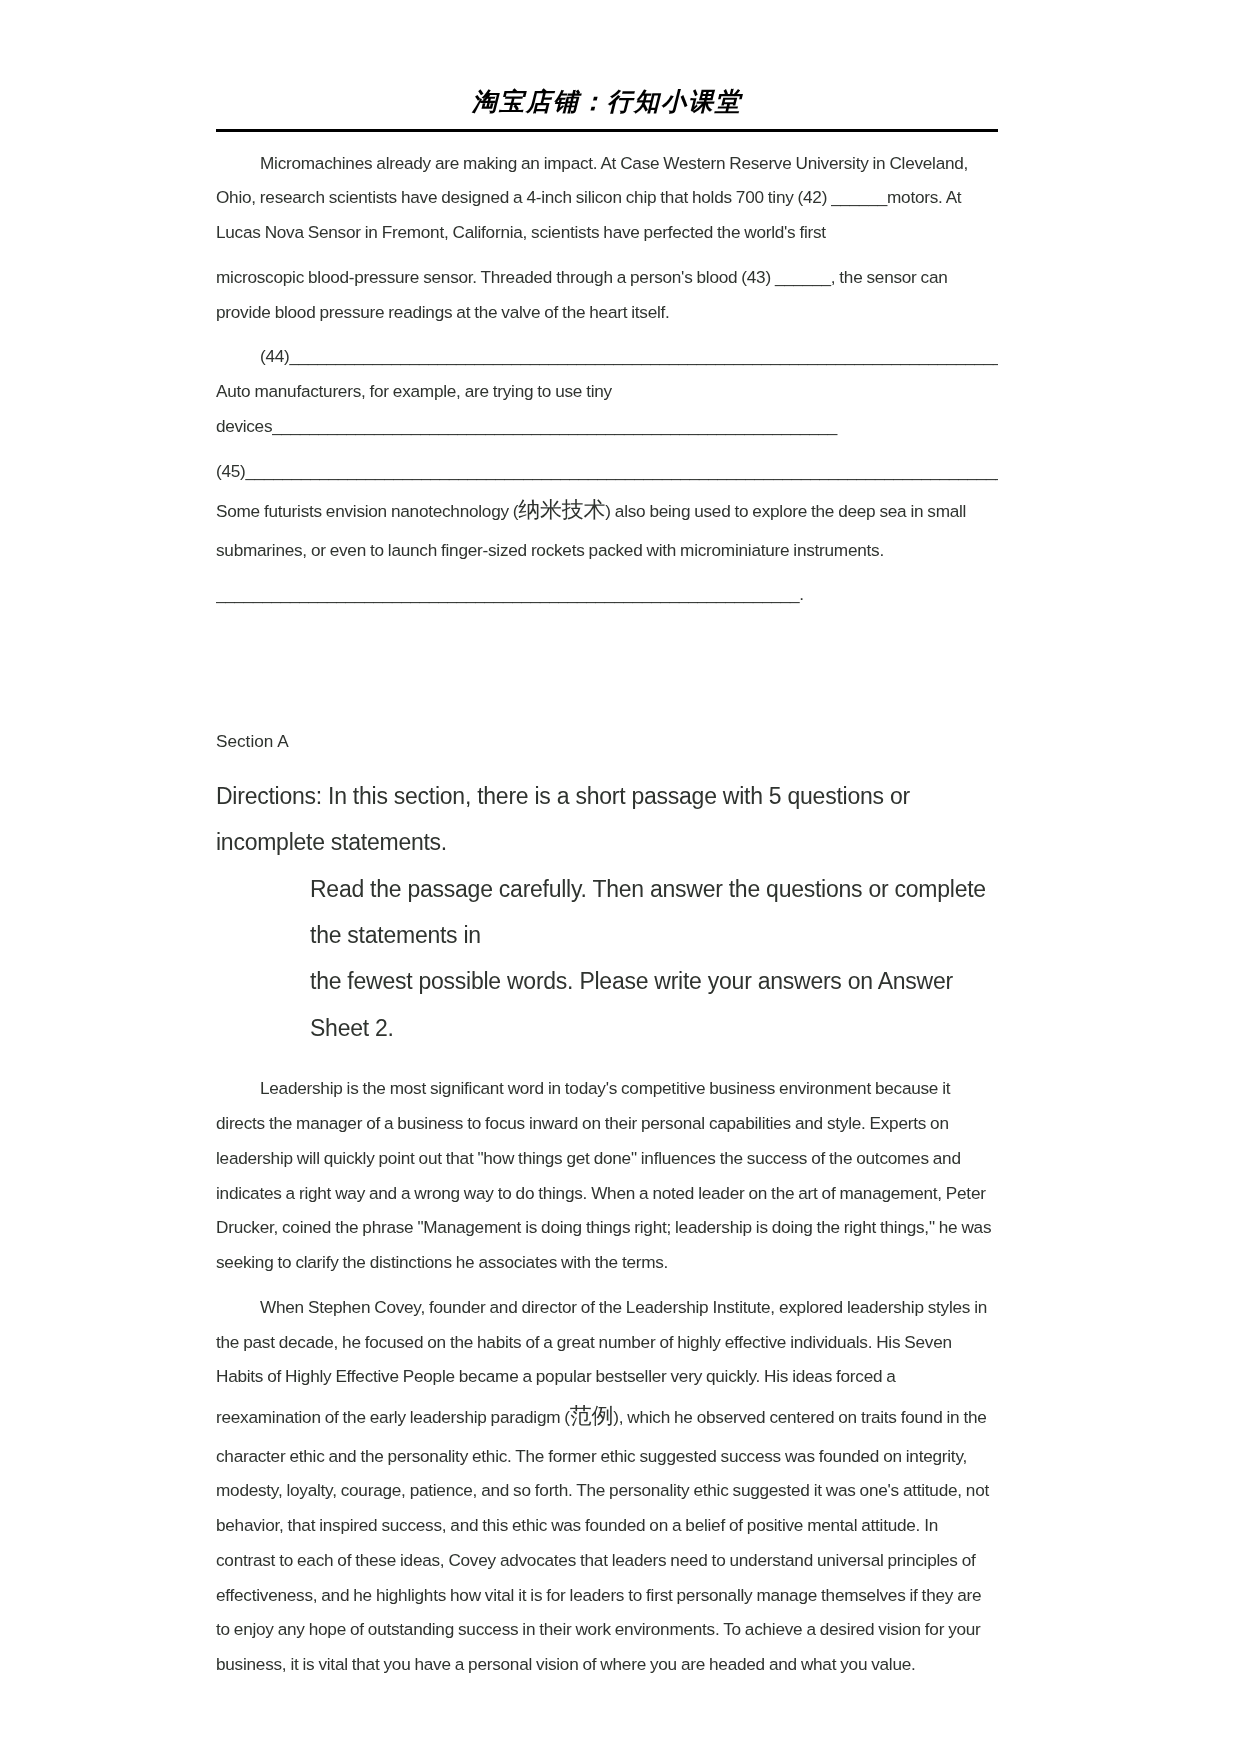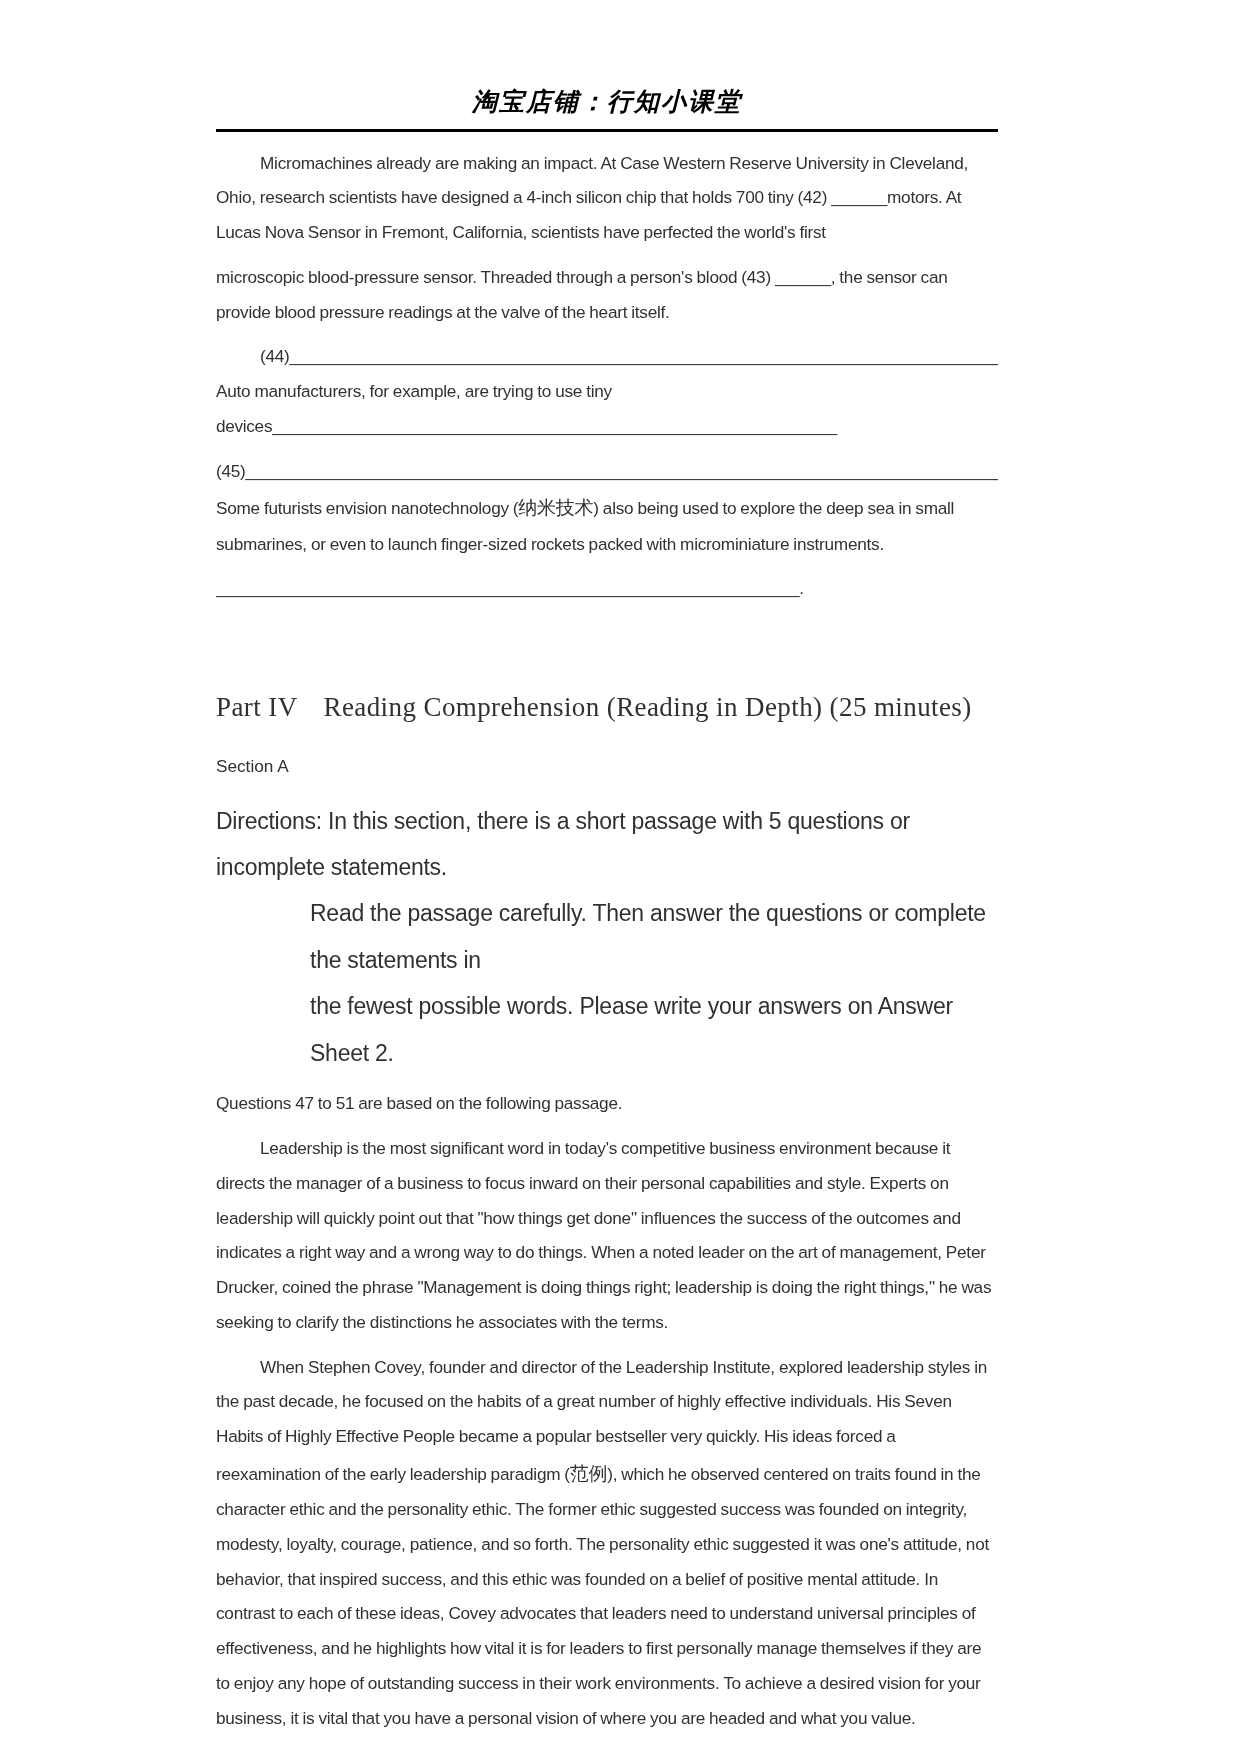--- a/index.html
+++ b/index.html
@@ -91,21 +91,21 @@
     margin: 0;
     letter-spacing: -0.25px;
   }
   .directions .dline2,
   .directions .dline3 { display: block; padding-left: 94px; }
   .gap-86 { height: 86px; }
   .gap-26 { height: 26px; }
   .gap-14 { height: 14px; }
   .gap-10 { height: 10px; }
 
-  .cjk { font-family: "DejaVu Sans", sans-serif; font-size: 19px; }
+  .cjk { font-family: "DejaVu Sans", sans-serif; font-size: 22px; }
 </style>
 </head>
 <body>
 
 <div class="page">
   <div class="content">
 
     <div class="shop-header">淘宝店铺：行知小课堂</div>
     <hr class="header-rule">
 
@@ -131,33 +131,31 @@
 
     <p class="para"><span>Some futurists envision nanotechnology (</span><span class="cjk">纳米技术</span><span>) also being used to explore the deep sea in small submarines, or even to launch finger-sized rockets packed with microminiature instruments.</span></p>
 
     <div class="gap-10"></div>
 
 
     <p class="blankline">_______________________________________________________________.</p>
 
     <div class="gap-86"></div>
 
-    <h1 class="part-heading"><span>Part IV</span><span class="gap"></span><span>Reading Comprehension (Reading in Depth)</span>&nbsp;<span>(25 minutes)</span></h1>
 
     <div class="gap-26"></div>
 
     <p class="section-label">Section A</p>
 
     <div class="gap-14"></div>
 
     <p class="directions"><span>Directions: In this section, there is a short passage with 5 questions or incomplete statements.</span><span class="dline2">Read the passage carefully. Then answer the questions or complete the statements in</span><span class="dline3">the fewest possible words. Please write your answers on Answer Sheet 2.</span></p>
 
     <div class="gap-10"></div>
 
-    <p class="para">Questions 47 to 51 are based on the following passage.</p>
 
     <div class="gap-10"></div>
 
     <p class="para indent">Leadership is the most significant word in today's competitive business environment because it directs the manager of a business to focus inward on their personal capabilities and style. Experts on leadership will quickly point out that "how things get done" influences the success of the outcomes and indicates a right way and a wrong way to do things. When a noted leader on the art of management, Peter Drucker, coined the phrase "Management is doing things right; leadership is doing the right things," he was seeking to clarify the distinctions he associates with the terms.</p>
 
     <div class="gap-10"></div>
 
     <p class="para indent"><span>When Stephen Covey, founder and director of the Leadership Institute, explored leadership styles in the past decade, he focused on the habits of a great number of highly effective individuals. His Seven Habits of Highly Effective People became a popular bestseller very quickly. His ideas forced a reexamination of the early leadership paradigm (</span><span class="cjk">范例</span><span>), which he observed centered on traits found in the character ethic and the personality ethic. The former ethic suggested success was founded on integrity, modesty, loyalty, courage, patience, and so forth. The personality ethic suggested it was one's attitude, not behavior, that inspired success, and this ethic was founded on a belief of positive mental attitude. In contrast to each of these ideas, Covey advocates that leaders need to understand universal principles of effectiveness, and he highlights how vital it is for leaders to first personally manage themselves if they are to enjoy any hope of outstanding success in their work environments. To achieve a desired vision for your business, it is vital that you have a personal vision of where you are headed and what you value.</span></p>
 
   </div>

